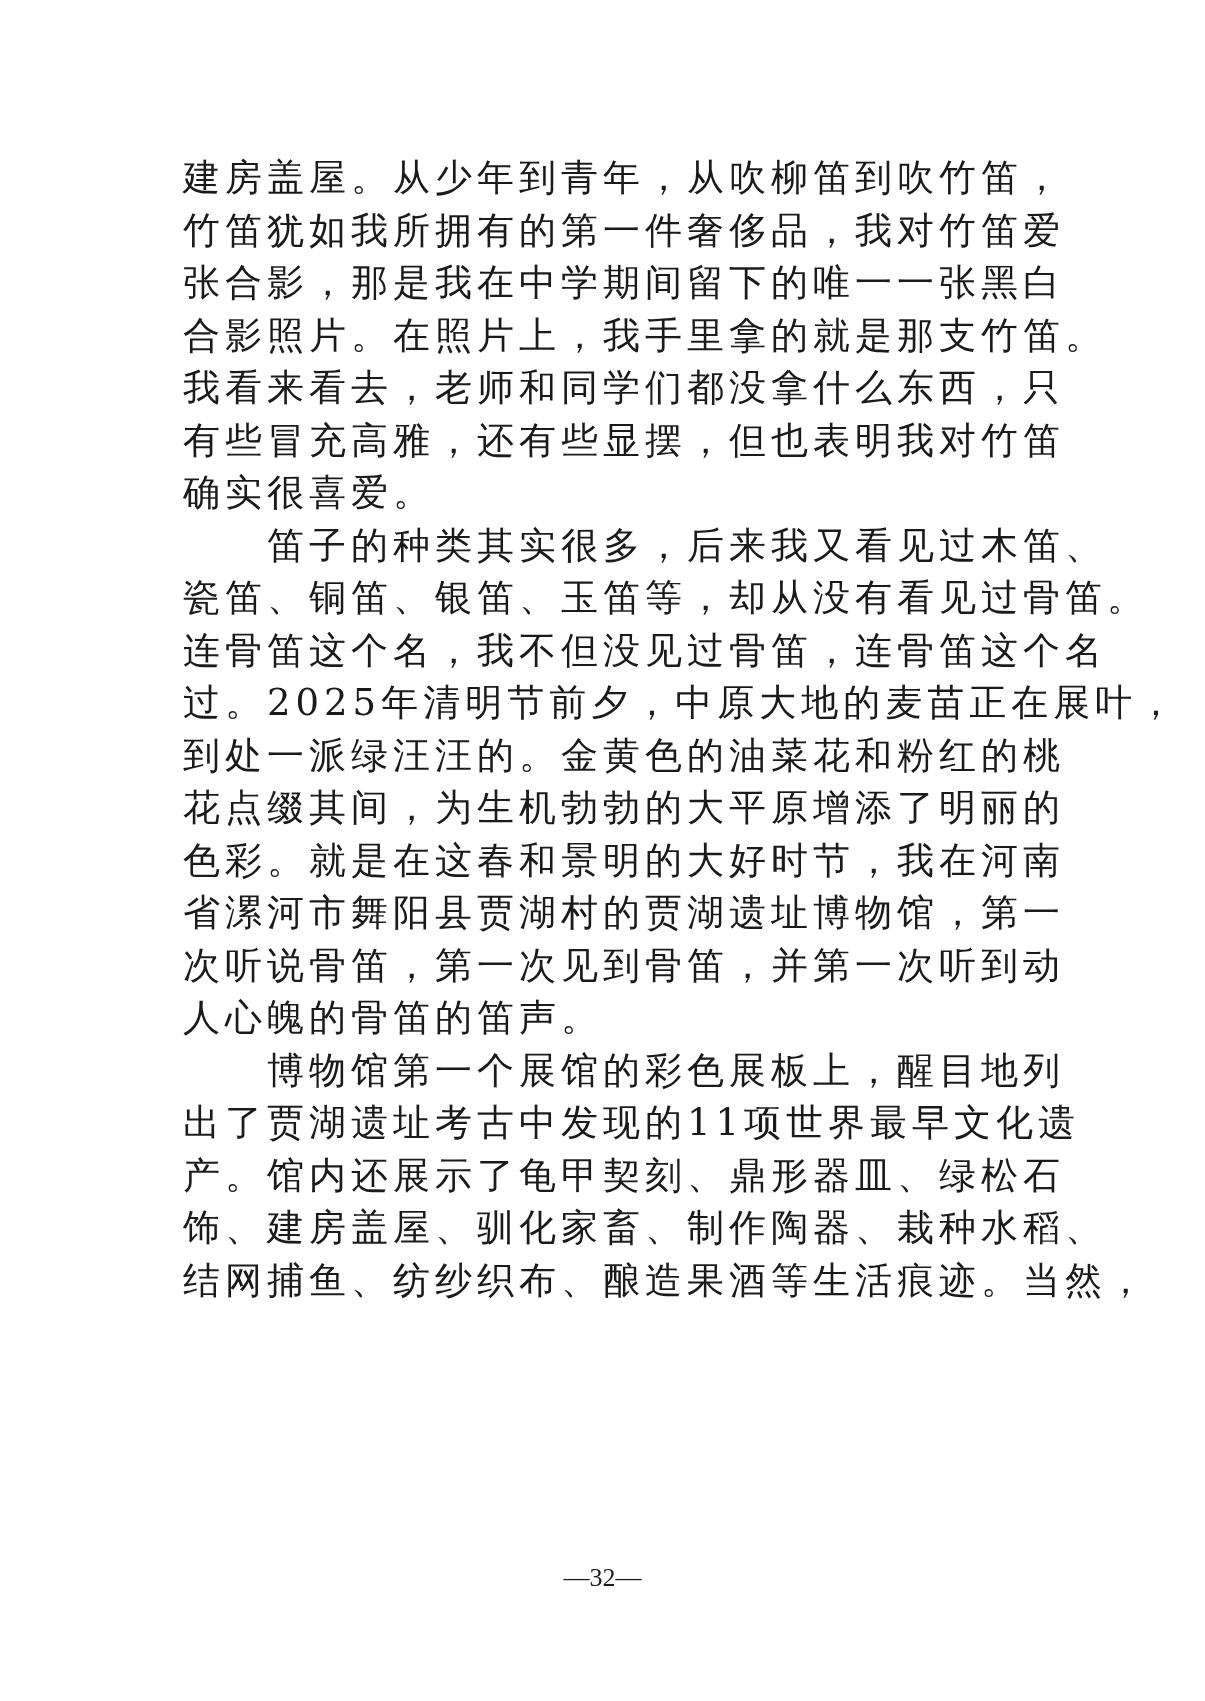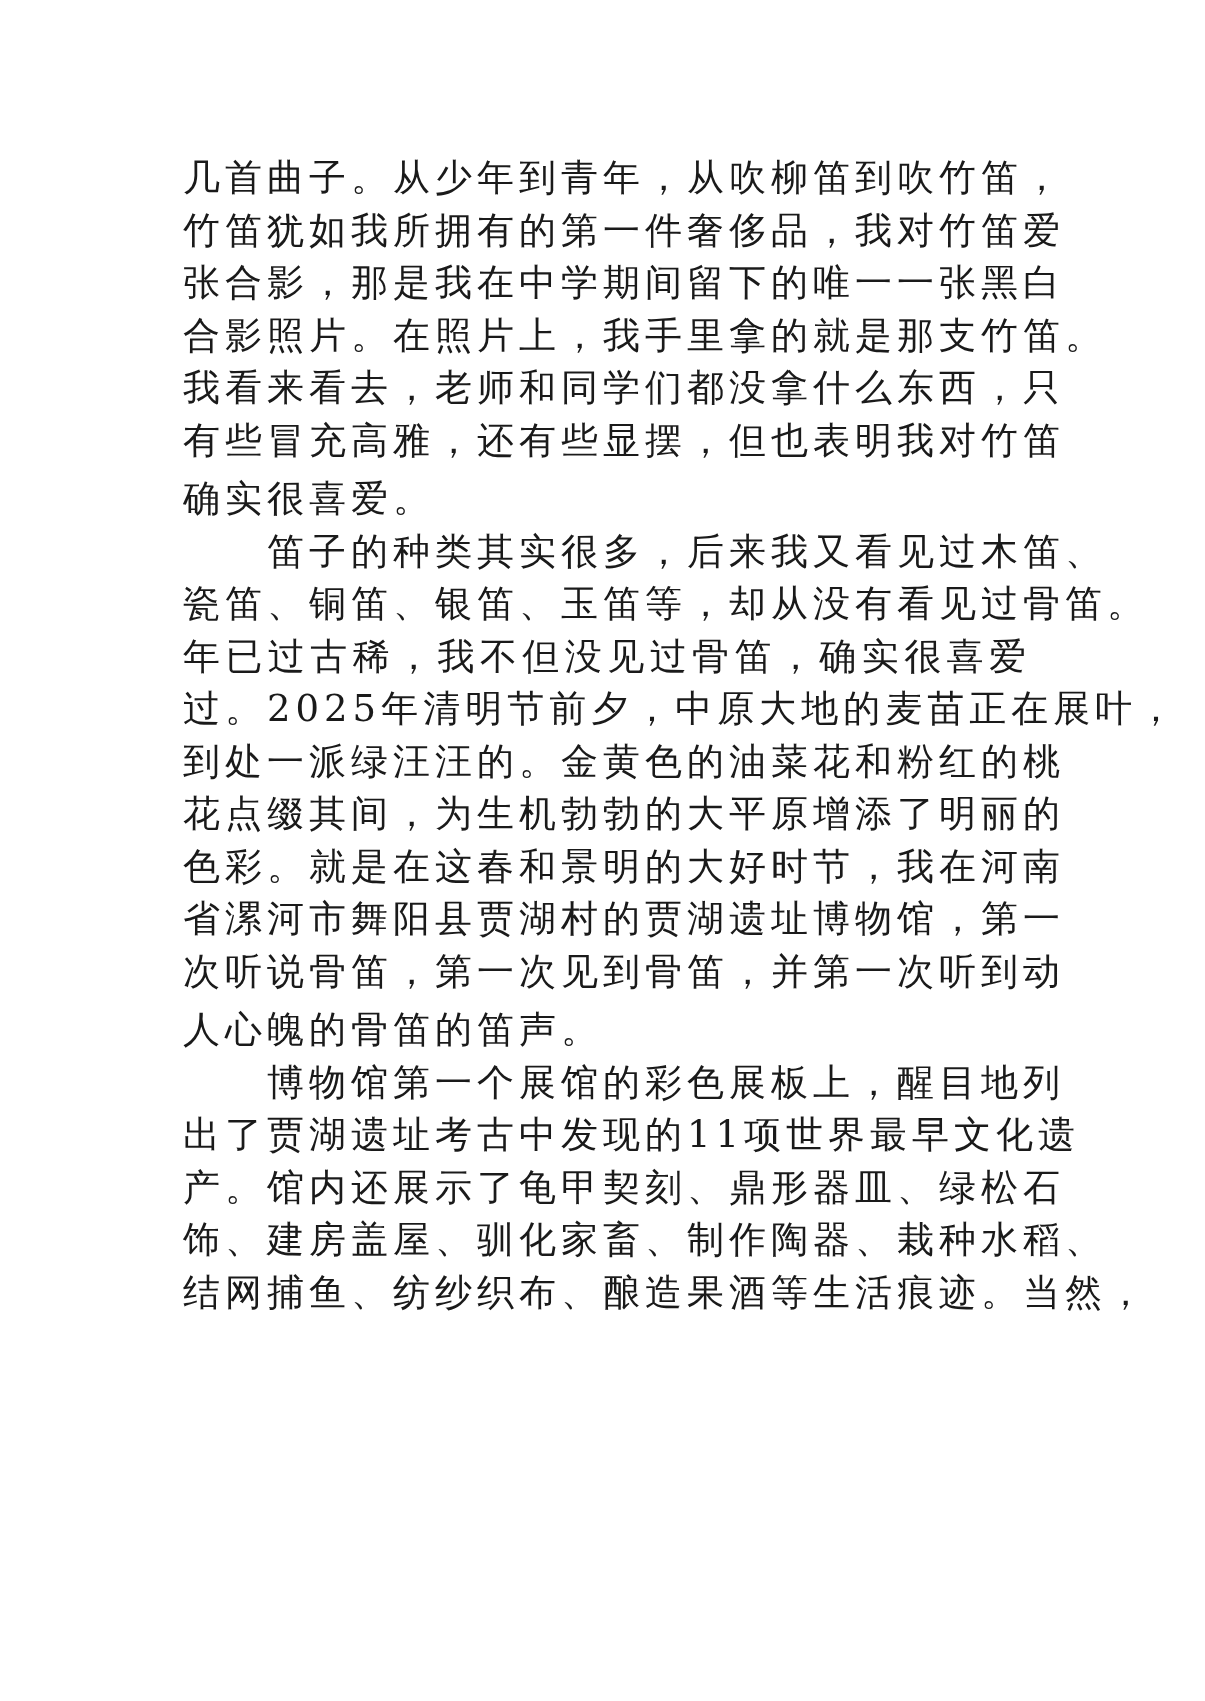--- a/index.html
+++ b/index.html
@@ -5,47 +5,48 @@
     html, body { margin: 0; padding: 0; background: #ffffff; }
     body { width: 1205px; height: 1701px; position: relative; overflow: hidden; }
     .page { position: absolute; left: 0; top: 0; width: 1205px; height: 1701px; background: #fff; }
     .text-body { position: absolute; left: 183px; top: 152px; width: 848px; }
     .line {
       font-family: "DejaVu Serif", "Liberation Serif", serif;
       font-size: 37px; line-height: 52.5px; height: 52.5px;
       color: #1a1a1a; white-space: nowrap; letter-spacing: 5px;
       text-align-last: justify; text-align: justify;
     }
-    .line.last { text-align-last: left; margin-top: 6px; }
+    .line.last { text-align-last: left; }
     .page-number {
       position: absolute; left: 0; width: 1205px; top: 1563px;
       text-align: center; font-family: "Liberation Serif", serif; font-size: 26px; color: #1a1a1a;
     }
   </style>
 </head>
 <body>
 
 <div class="page">
   <div class="text-body">
-    <div class="line">几首曲子。从少年到青年，从吹柳笛到吹竹笛，</div>
+    <div class="line">建房盖屋。从少年到青年，从吹柳笛到吹竹笛，</div>
     <div class="line">竹笛犹如我所拥有的第一件奢侈品，我对竹笛爱</div>
     <div class="line">张合影，那是我在中学期间留下的唯一一张黑白</div>
     <div class="line">合影照片。在照片上，我手里拿的就是那支竹笛。</div>
     <div class="line">我看来看去，老师和同学们都没拿什么东西，只</div>
     <div class="line">有些冒充高雅，还有些显摆，但也表明我对竹笛</div>
     <div class="line last">确实很喜爱。</div>
     <div class="line">　　笛子的种类其实很多，后来我又看见过木笛、</div>
     <div class="line">瓷笛、铜笛、银笛、玉笛等，却从没有看见过骨笛。</div>
-    <div class="line">年已过古稀，我不但没见过骨笛，确实很喜爱</div>
+    <div class="line">连骨笛这个名，我不但没见过骨笛，连骨笛这个名</div>
     <div class="line">过。2025年清明节前夕，中原大地的麦苗正在展叶，</div>
     <div class="line">到处一派绿汪汪的。金黄色的油菜花和粉红的桃</div>
     <div class="line">花点缀其间，为生机勃勃的大平原增添了明丽的</div>
     <div class="line">色彩。就是在这春和景明的大好时节，我在河南</div>
     <div class="line">省漯河市舞阳县贾湖村的贾湖遗址博物馆，第一</div>
     <div class="line">次听说骨笛，第一次见到骨笛，并第一次听到动</div>
     <div class="line last">人心魄的骨笛的笛声。</div>
     <div class="line">　　博物馆第一个展馆的彩色展板上，醒目地列</div>
     <div class="line">出了贾湖遗址考古中发现的11项世界最早文化遗</div>
     <div class="line">产。馆内还展示了龟甲契刻、鼎形器皿、绿松石</div>
     <div class="line">饰、建房盖屋、驯化家畜、制作陶器、栽种水稻、</div>
     <div class="line">结网捕鱼、纺纱织布、酿造果酒等生活痕迹。当然，</div>
   </div>
+  <div class="page-number">—32—</div>
 </div>
 
 </body></html>

